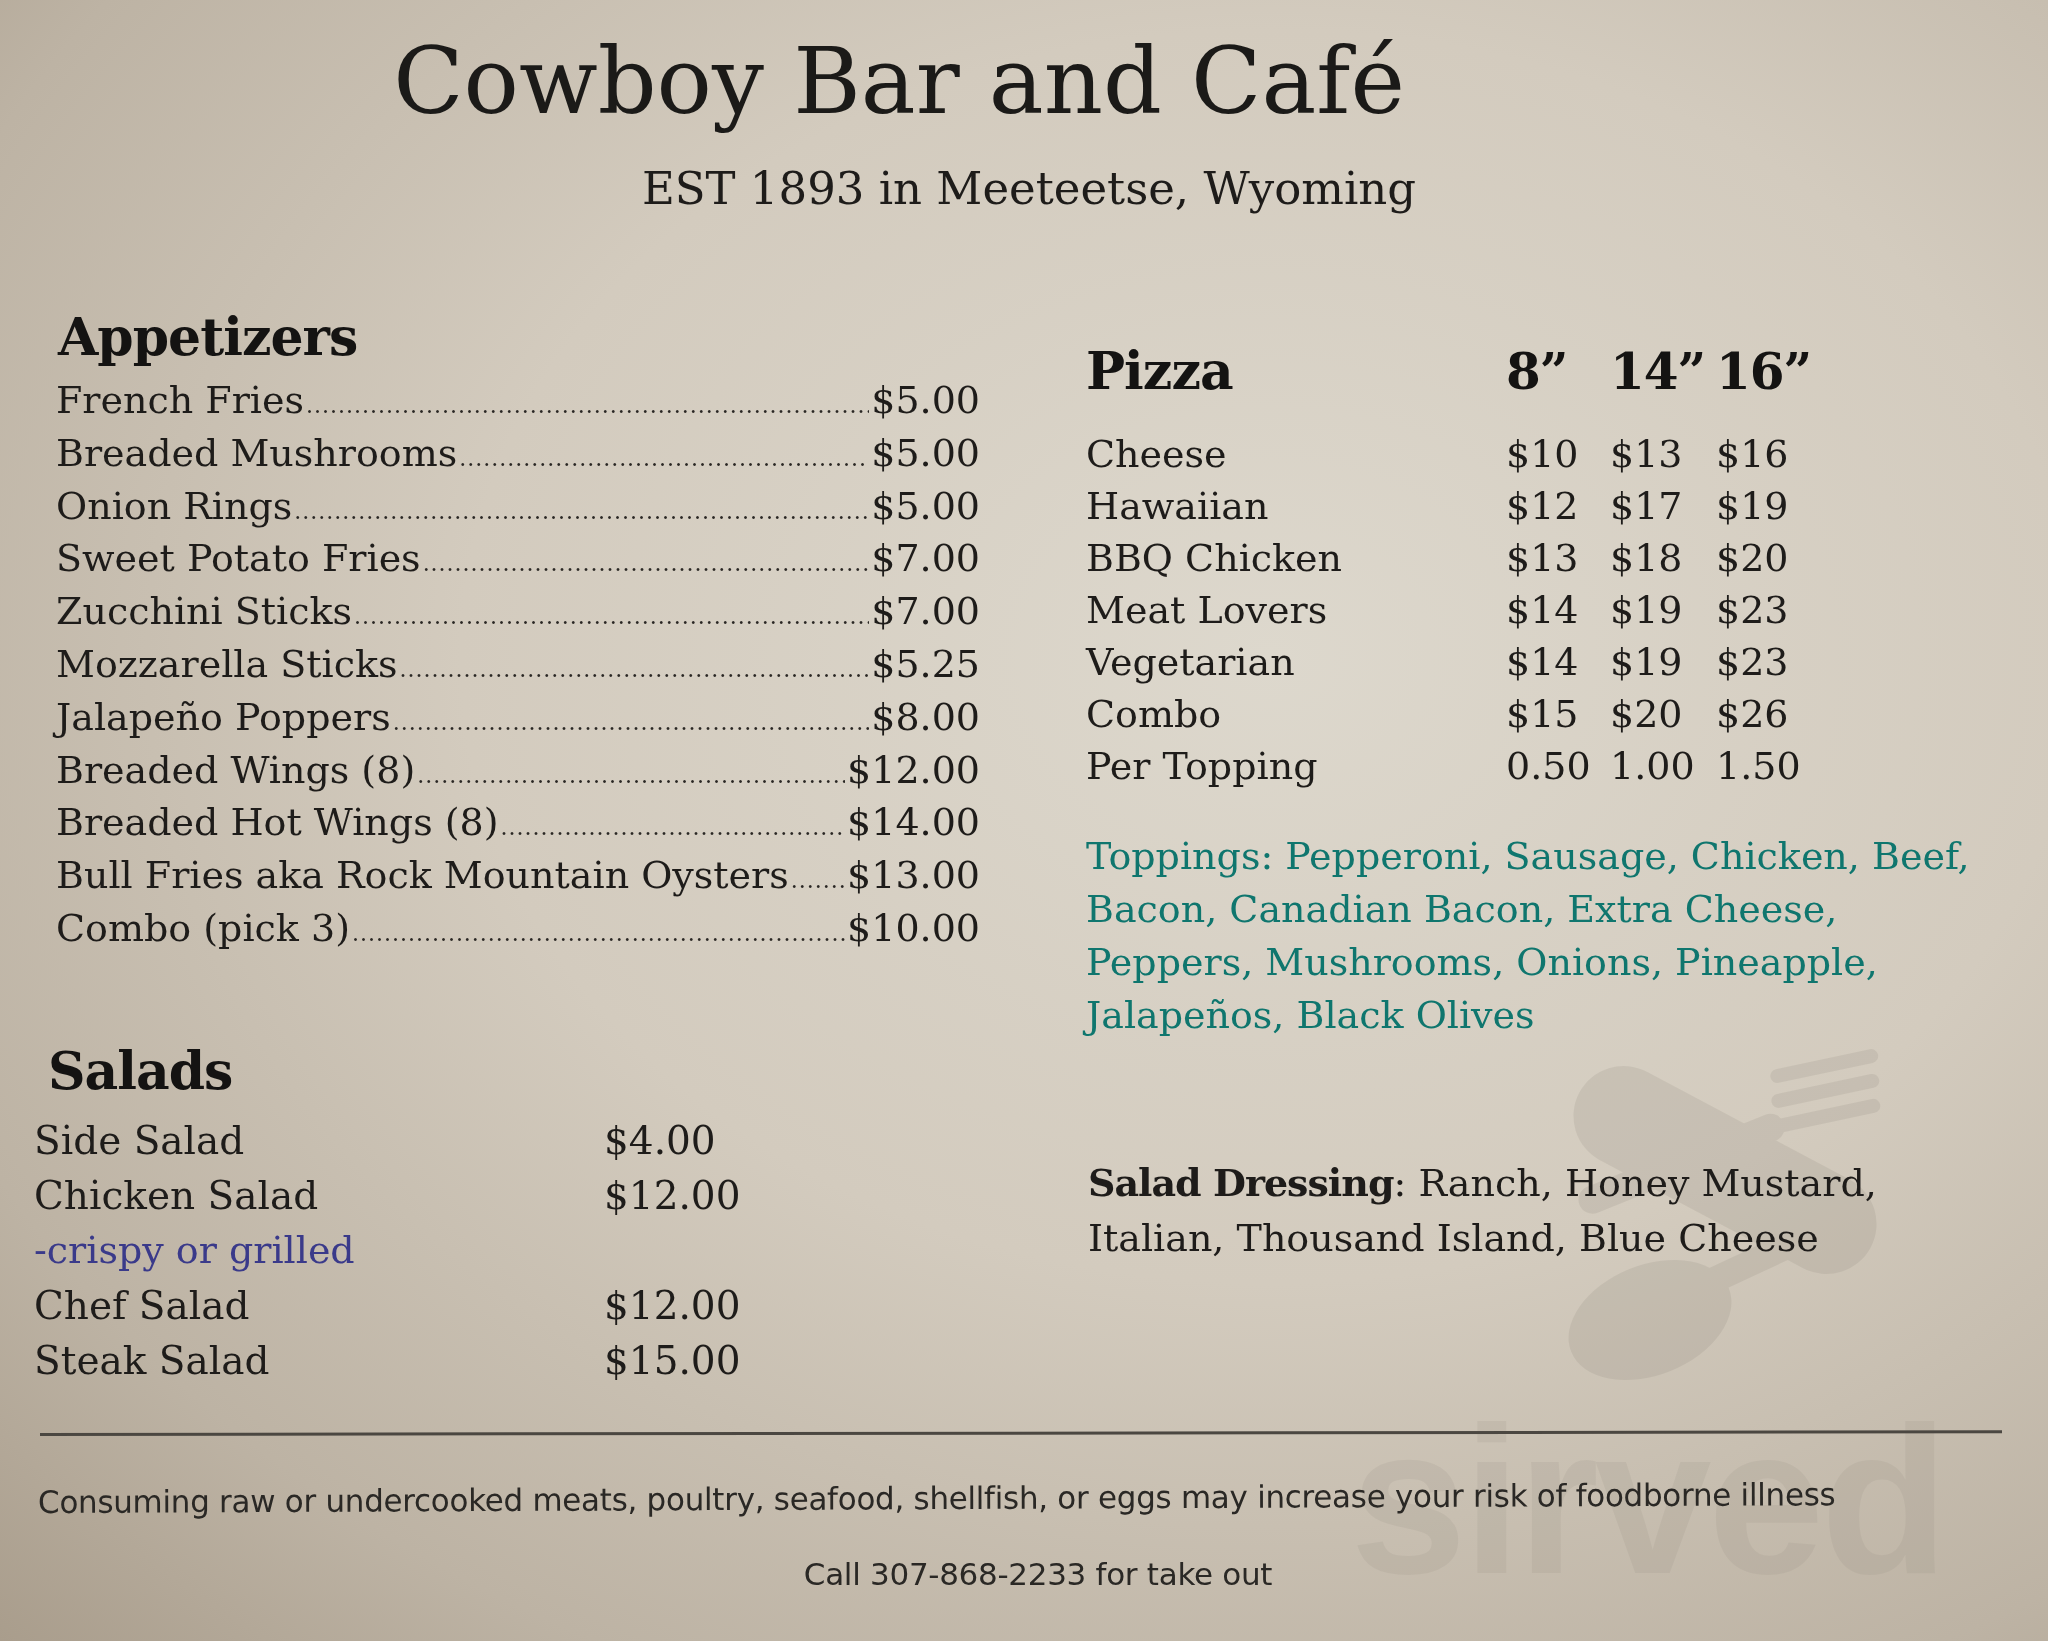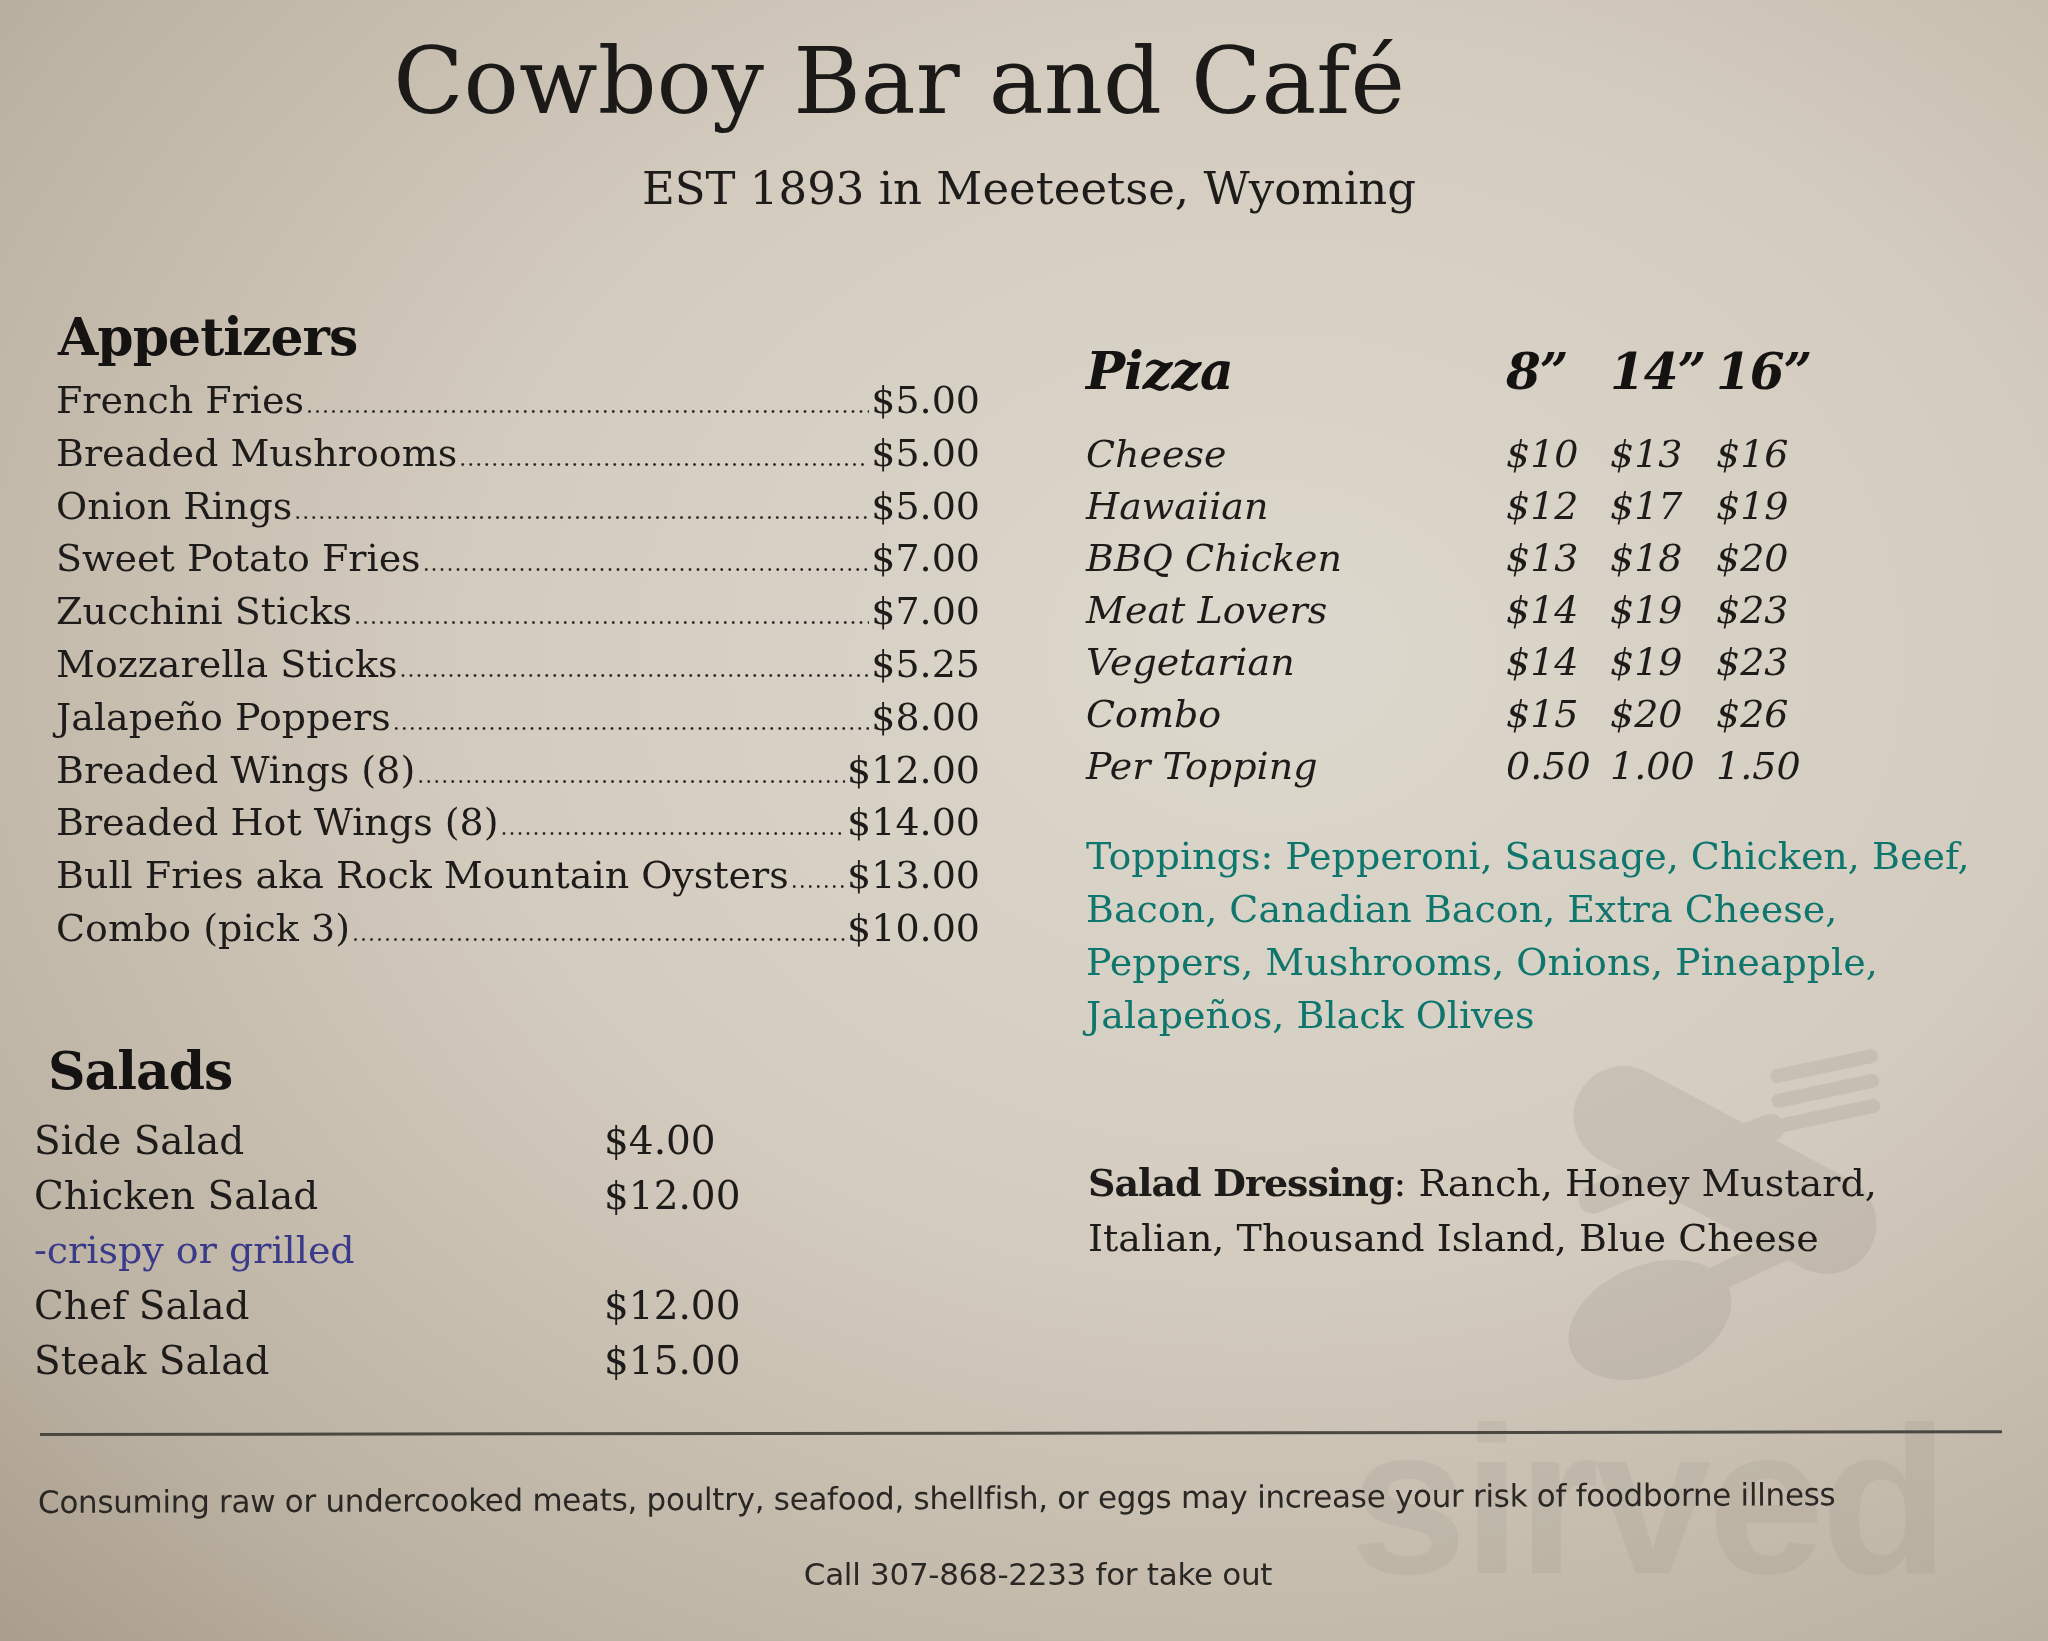--- a/index.html
+++ b/index.html
@@ -113,21 +113,21 @@
     }
     .salad-row .price { width: 130px; text-align: left; }
     .salad-note {
       font-size: 38px;
       color: #3a3a8a;
       height: 55px;
     }
     
     .pizza {
       position: absolute;
-      left: 1086px; top: 340px; font-style: italic;
+      left: 1086px; top: 340px;
     }
     .pizza-header, .pizza-row {
       display: flex;
       align-items: baseline;
       white-space: nowrap;
     }
     .pizza-header {
       height: 92px;
     }
     .pizza-header .label {

